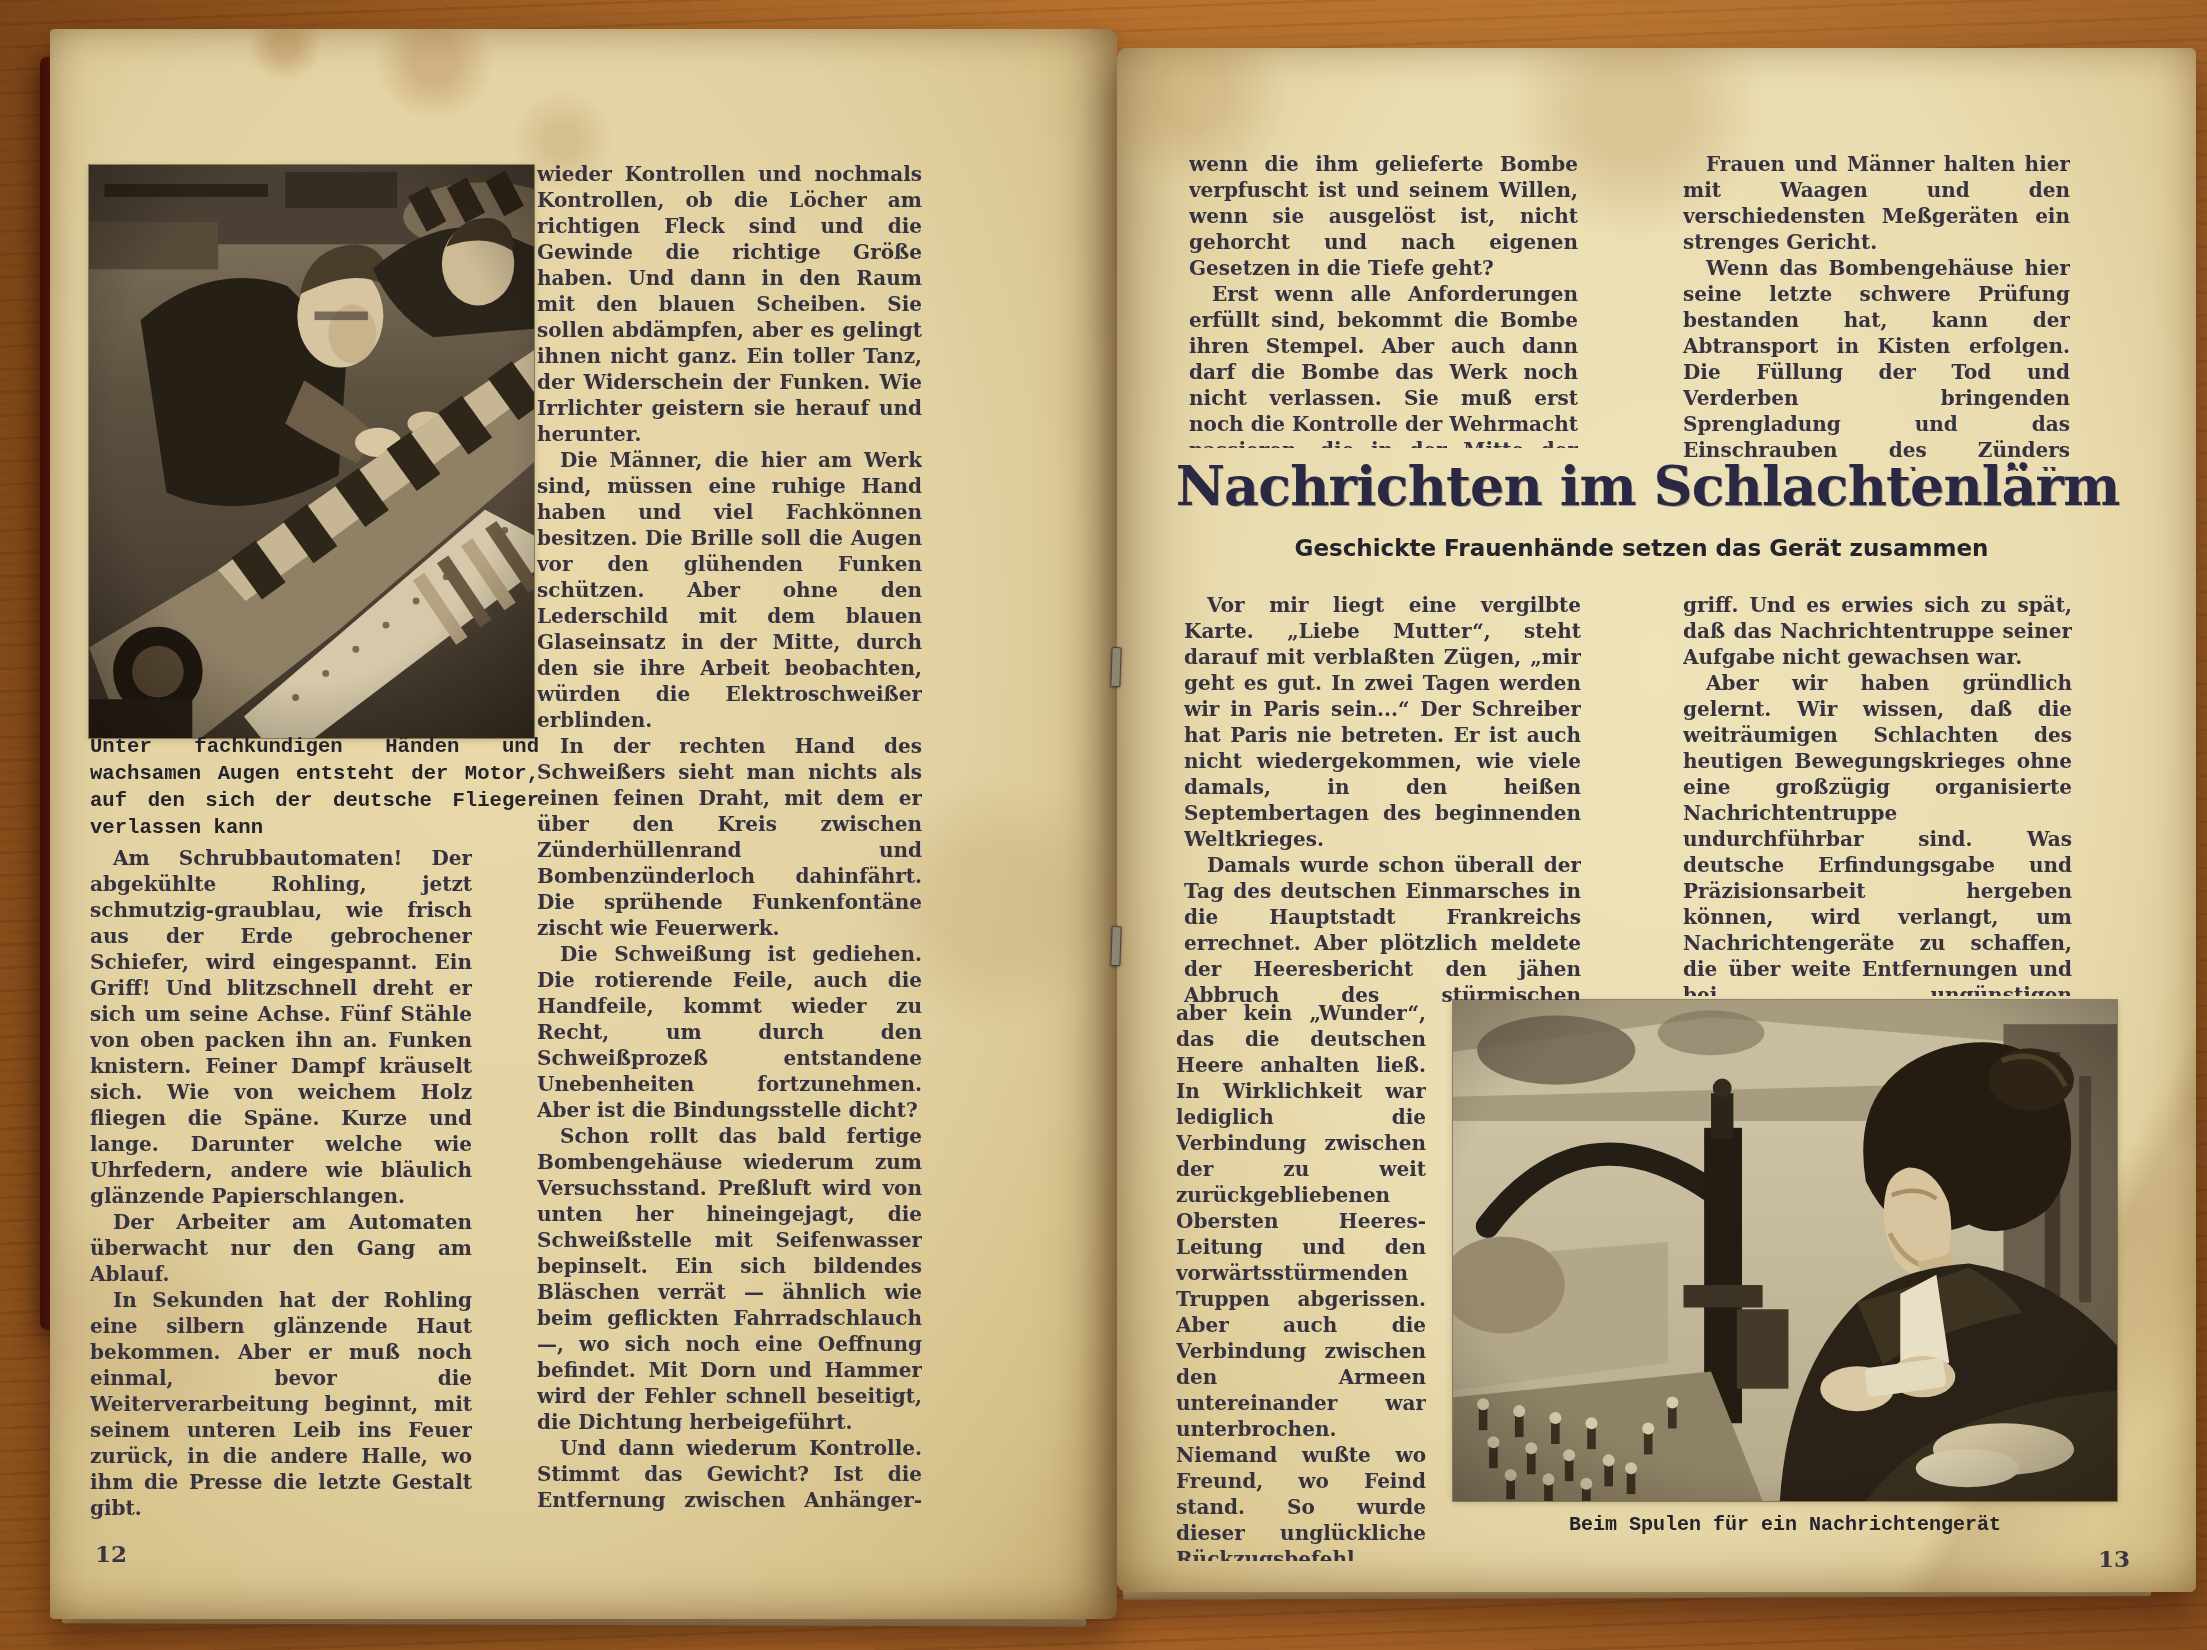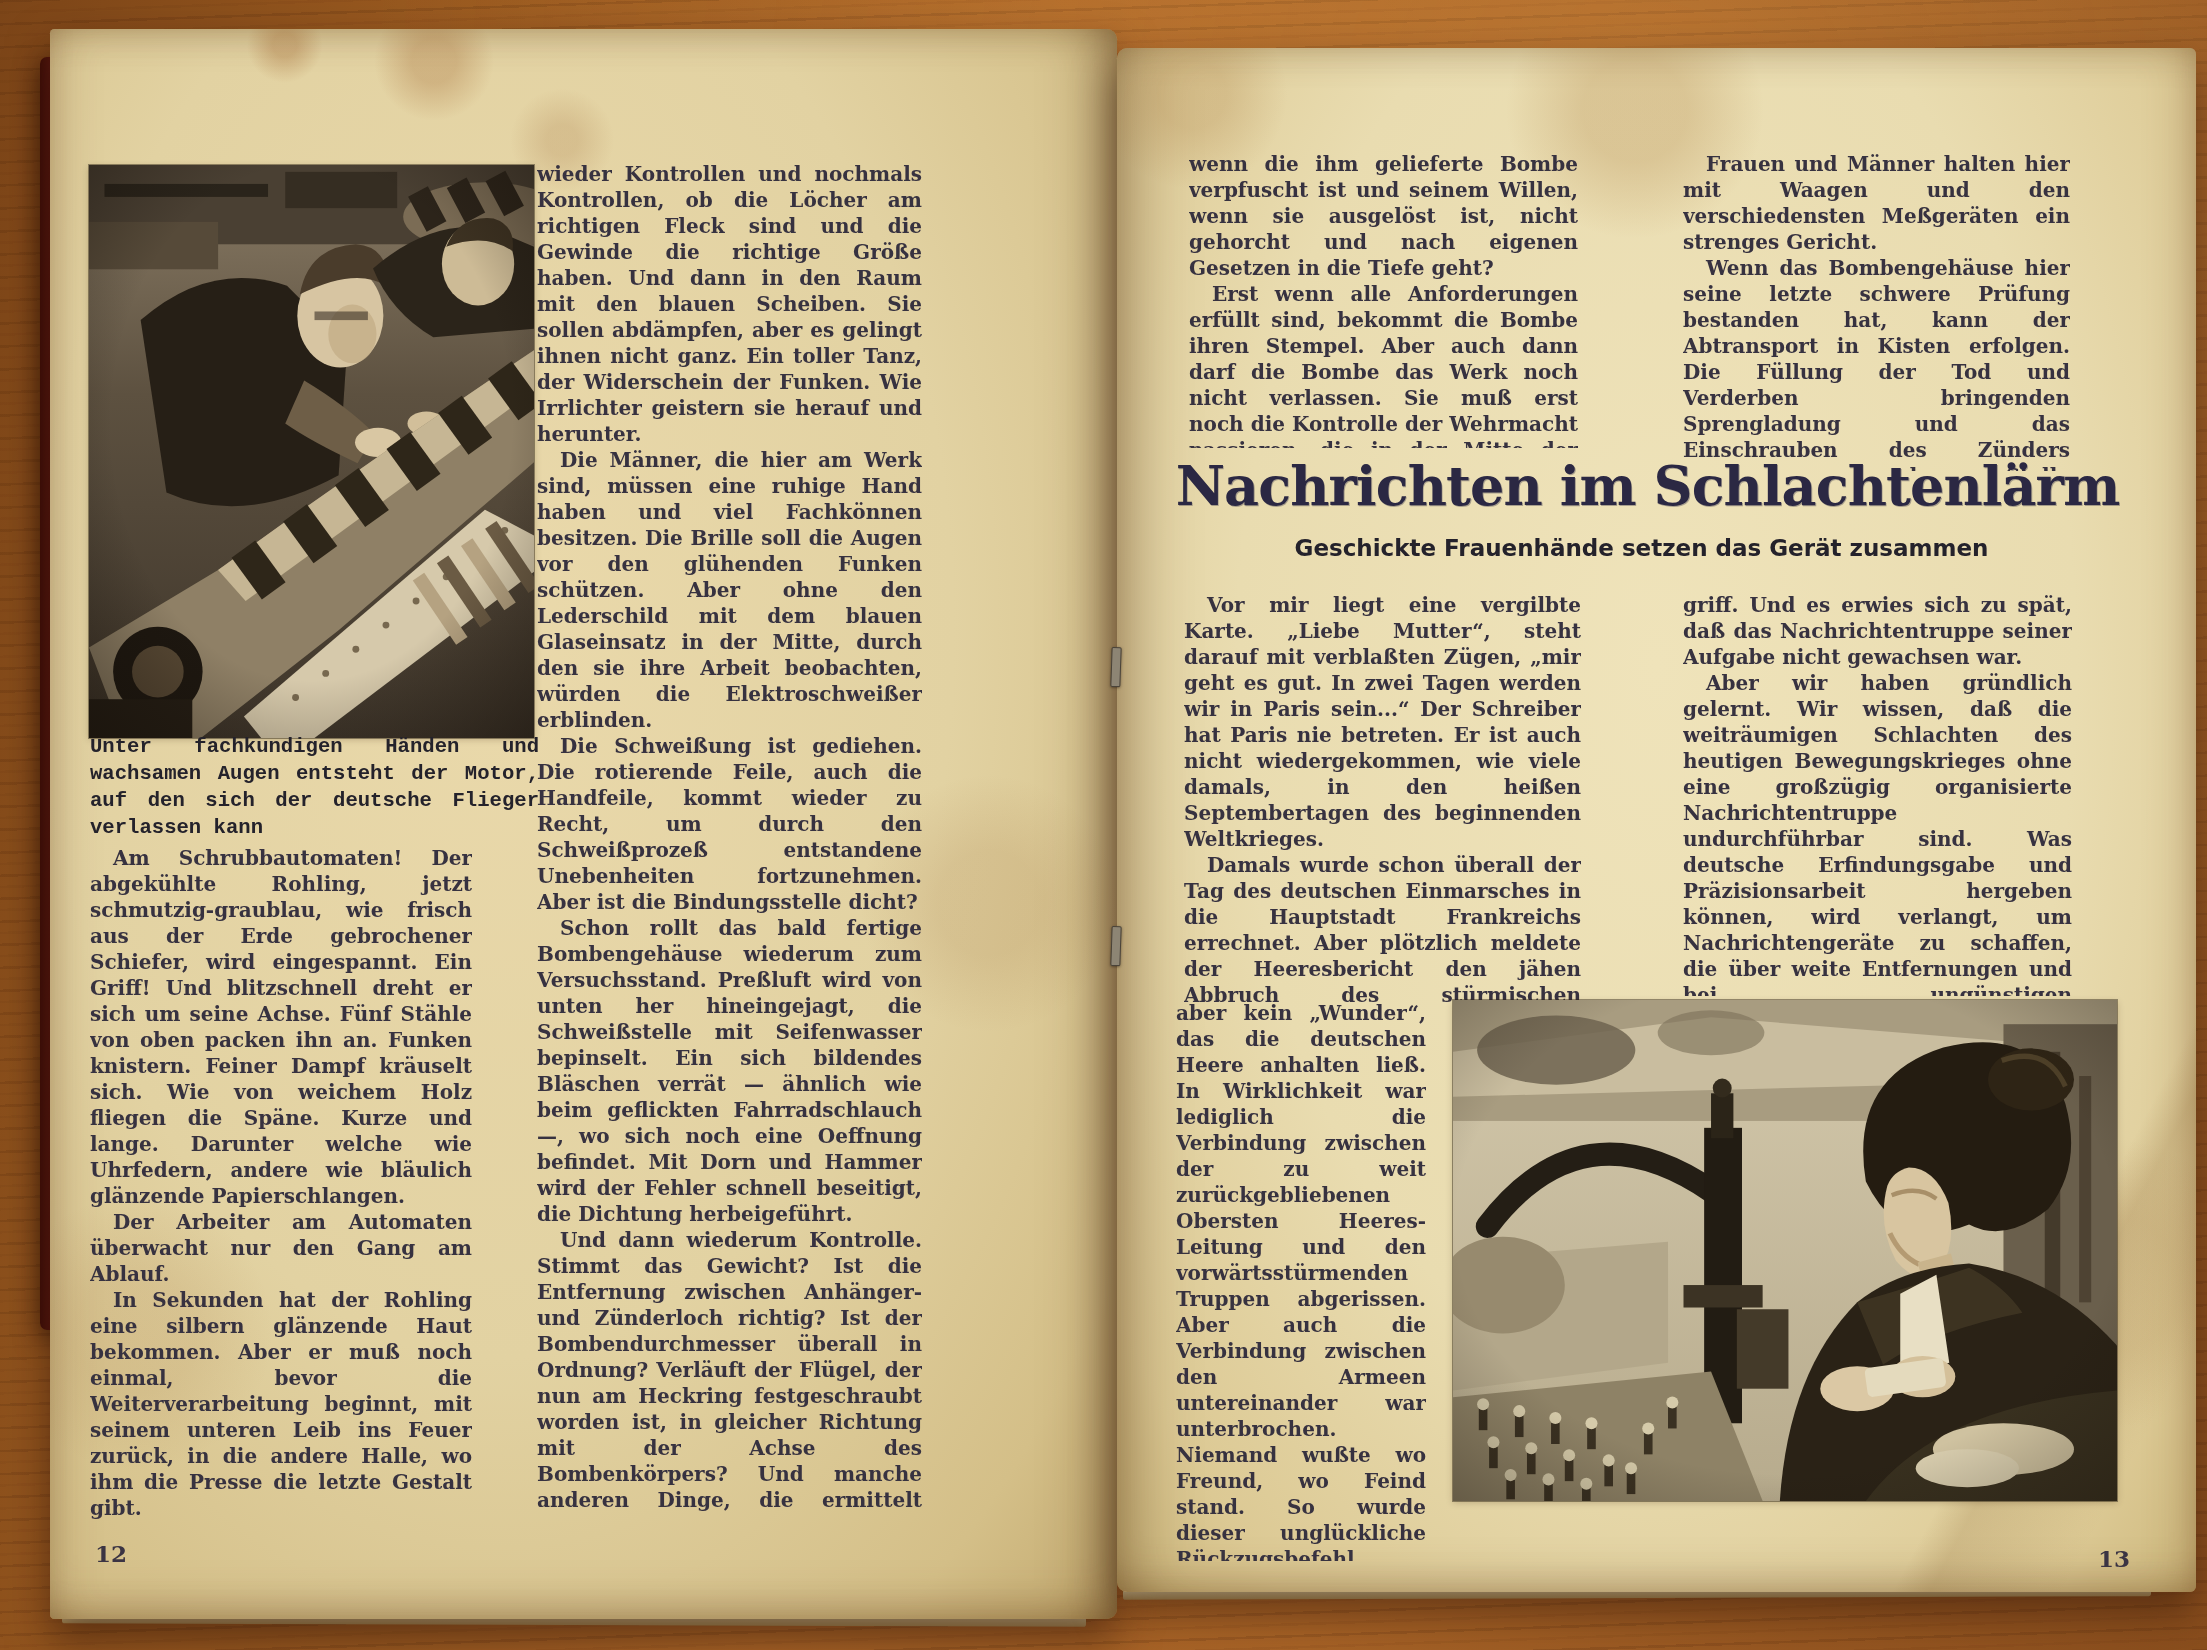--- a/index.html
+++ b/index.html
@@ -145,20 +145,21 @@
     <div class="body-text" style="left:40px;top:816px;width:382px;height:712px;">
       <p>Am Schrubbautomaten! Der abgekühlte Rohling, jetzt schmutzig-graublau, wie frisch aus der Erde gebrochener Schiefer, wird eingespannt. Ein Griff! Und blitzschnell dreht er sich um seine Achse. Fünf Stähle von oben packen ihn an. Funken knistern. Feiner Dampf kräuselt sich. Wie von weichem Holz fliegen die Späne. Kurze und lange. Darunter welche wie Uhrfedern, andere wie bläulich glänzende Papierschlangen.</p>
       <p>Der Arbeiter am Automaten überwacht nur den Gang am Ablauf.</p>
       <p>In Sekunden hat der Rohling eine silbern glänzende Haut bekommen. Aber er muß noch einmal, bevor die Weiterverarbeitung beginnt, mit seinem unteren Leib ins Feuer zurück, in die andere Halle, wo ihm die Presse die letzte Gestalt gibt.</p>
 
     </div>
 
     <div class="body-text" style="left:487px;top:132px;width:385px;height:1354px;">
       <p class="noindent">wieder Kontrollen und nochmals Kontrollen, ob die Löcher am richtigen Fleck sind und die Gewinde die richtige Größe haben. Und dann in den Raum mit den blauen Scheiben. Sie sollen abdämpfen, aber es gelingt ihnen nicht ganz. Ein toller Tanz, der Widerschein der Funken. Wie Irrlichter geistern sie herauf und herunter.</p>
       <p>Die Männer, die hier am Werk sind, müssen eine ruhige Hand haben und viel Fachkönnen besitzen. Die Brille soll die Augen vor den glühenden Funken schützen. Aber ohne den Lederschild mit dem blauen Glaseinsatz in der Mitte, durch den sie ihre Arbeit beobachten, würden die Elektroschweißer erblinden.</p>
+      <p>In der rechten Hand des Schweißers sieht man nichts als einen feinen Draht, mit dem er über den Kreis zwischen Zünderhüllenrand und Bombenzünderloch dahinfährt. Die sprühende Funkenfontäne zischt wie Feuerwerk.</p>
       <p>Die Schweißung ist gediehen. Die rotierende Feile, auch die Handfeile, kommt wieder zu Recht, um durch den Schweißprozeß entstandene Unebenheiten fortzunehmen. Aber ist die Bindungsstelle dicht?</p>
       <p>Schon rollt das bald fertige Bombengehäuse wiederum zum Versuchsstand. Preßluft wird von unten her hineingejagt, die Schweißstelle mit Seifenwasser bepinselt. Ein sich bildendes Bläschen verrät — ähnlich wie beim geflickten Fahrradschlauch —, wo sich noch eine Oeffnung befindet. Mit Dorn und Hammer wird der Fehler schnell beseitigt, die Dichtung herbeigeführt.</p>
       <p>Und dann wiederum Kontrolle. Stimmt das Gewicht? Ist die Entfernung zwischen Anhänger- und Zünderloch richtig? Ist der Bombendurchmesser überall in Ordnung? Verläuft der Flügel, der nun am Heckring festgeschraubt worden ist, in gleicher Richtung mit der Achse des Bombenkörpers? Und manche anderen Dinge, die ermittelt werden. Die Meßgeräte der Kontrolleure sind unbarmherzig objektiv.</p>
 
     </div>
 
     <div class="pagenum" style="left:45px;top:1511px;">12</div>
   </div>
 
   <div class="page page-right">
@@ -268,20 +269,21 @@
         <ellipse cx="470" cy="450" rx="43" ry="26" fill="#dbc8a4"></ellipse>
         <ellipse cx="546" cy="436" rx="38" ry="24" fill="#d4c09a"></ellipse>
         <rect x="480" y="420" width="92" height="34" rx="6" fill="#e4dabd" transform="rotate(-8 526 437)"></rect>
         <path d="M480,580 Q560,470 772,452 L772,580 Z" fill="#38301f"></path>
         <ellipse cx="640" cy="520" rx="82" ry="30" fill="#cfc2a0"></ellipse>
         <ellipse cx="598" cy="542" rx="60" ry="22" fill="#d8cdae"></ellipse>
         <rect width="772" height="580" fill="url(#rpvig)"></rect>
       </svg>
     </div>
 
+    <div class="caption caption-right" style="left:336px;top:1463px;width:664px;">Beim Spulen für ein Nachrichtengerät</div>
 
     <div class="pagenum" style="left:981px;top:1497px;">13</div>
   </div>
 
   <div class="staple" style="left:1111px;top:647px;"></div>
   <div class="staple" style="left:1111px;top:926px;"></div>
 </div>
 
 
 </body></html>

